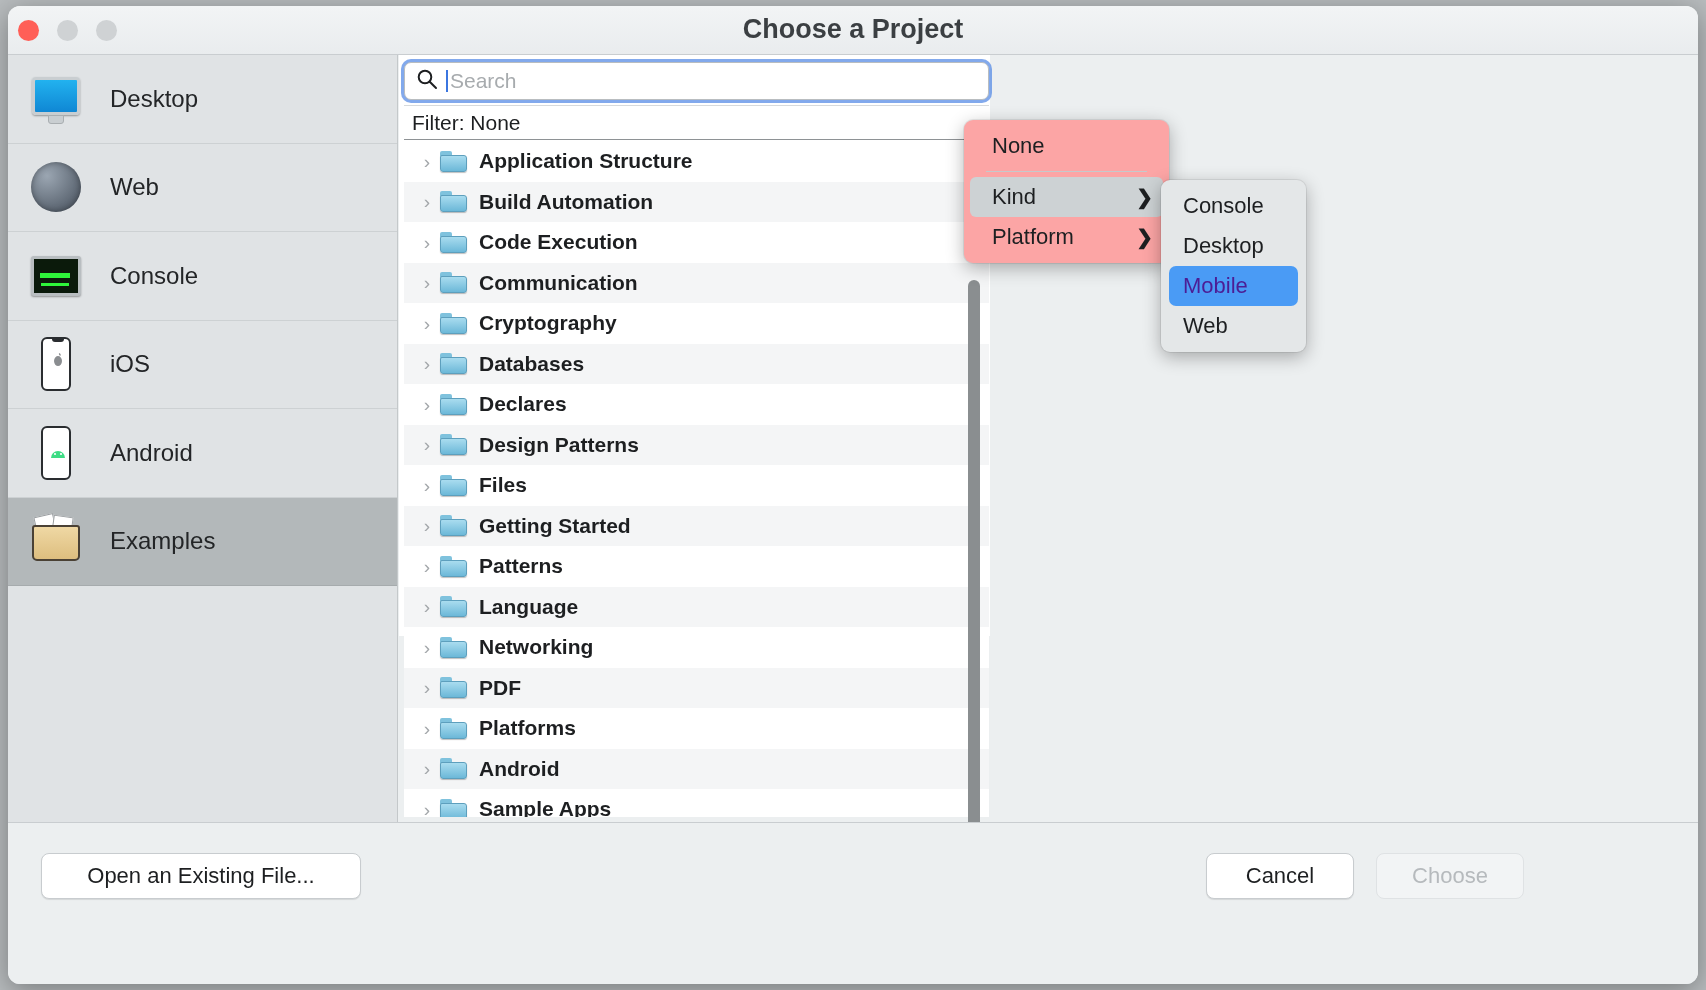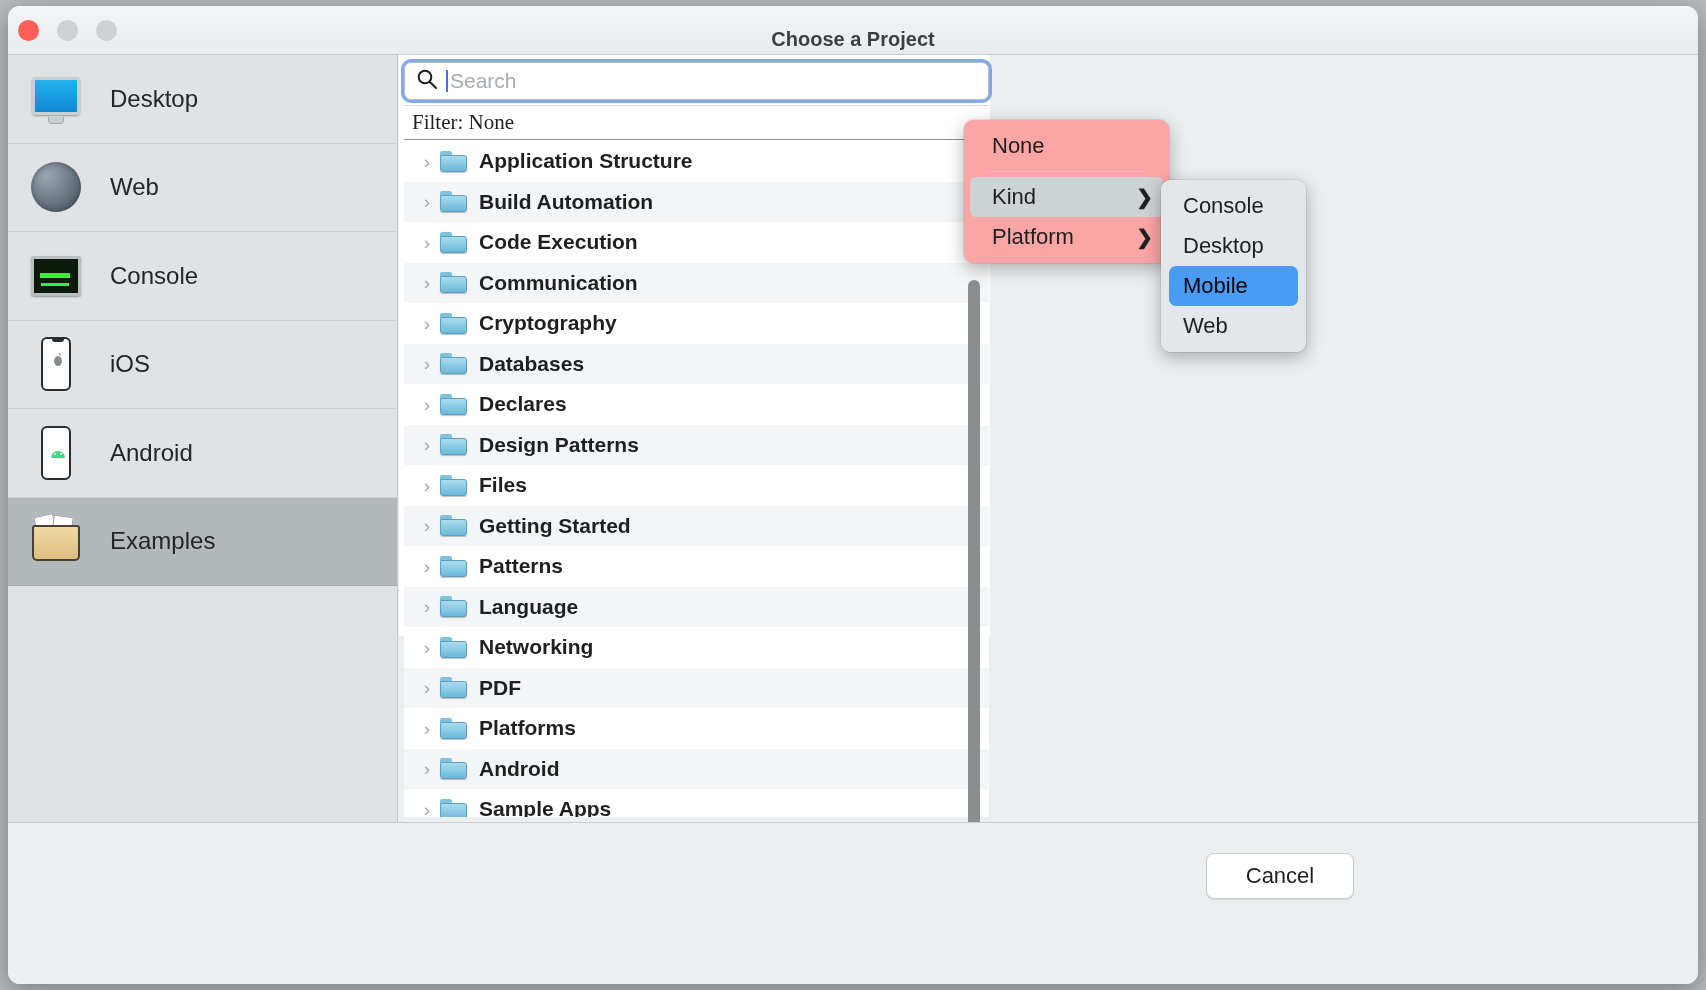--- a/index.html
+++ b/index.html
@@ -26,22 +26,22 @@
     width: 100%; height: 49px;
     background: linear-gradient(#f2f4f5, #e9ecee);
     border-bottom: 1px solid #c9cdd0;
   }
   .traffic { position: absolute; left: 10px; top: 14px; display: flex; gap: 18px; }
   .dot { width: 21px; height: 21px; border-radius: 50%; }
   .dot.red    { background: #ff5f57; }
   .dot.yellow { background: #cfd2d4; }
   .dot.green  { background: #cfd2d4; }
   .win-title {
-    position: absolute; left: 0; top: 22px; width: 100%;
-    text-align: center; font-size: 20px; font-weight: bold; color: #3b3f42;
+    position: absolute; left: 0; top: 8px; width: 100%;
+    text-align: center; font-size: 27px; font-weight: bold; color: #3b3f42;
   }
 
   
   .sidebar {
     position: absolute; left: 0; top: 49px;
     width: 390px; height: 767px;
     background: #e0e3e5;
     border-right: 1px solid #c4c8ca;
   }
   .side-item {
@@ -151,21 +151,20 @@
 
   
   .filter-row {
     position: absolute; left: 5px; top: 50px;
     width: 585px; height: 35px;
     background: #fff;
     border-top: 1px solid #d7dadc;
     border-bottom: 1px solid #8e9295;
     display: flex; align-items: center;
     padding-left: 8px;
-    font-family: Liberation Serif, serif;
   }
   .filter-text { font-size: 21px; color: #1d1f21; }
 
   
   .tree {
     position: absolute; left: 5px; top: 86px;
     width: 585px; height: 676px;
     overflow: hidden;
   }
   .tree-row {
@@ -235,21 +234,21 @@
     border-radius: 9px;
     box-shadow: 0 5px 18px rgba(0,0,0,.30), 0 0 0 1px rgba(0,0,0,.07);
     padding: 6px 0;
   }
   .sub-item {
     height: 40px; display: flex; align-items: center;
     padding: 0 14px 0 22px;
     font-size: 22px; color: #1d1f21;
   }
   .sub-item.sel {
-    background: #4a9bf5; color: #000000;
+    background: #4a9bf5; color: #4c1d95;
     border-radius: 7px; margin: 0 8px; padding-left: 14px;
   }
 
   
   .footer {
     position: absolute; left: 0; bottom: 0;
     width: 100%; height: 162px;
     background: #eceff0;
     border-top: 1px solid #c9cdd0;
   }
@@ -536,16 +535,18 @@
     </div>
     <div class="sub-item sel">
       <span>Mobile</span>
     </div>
     <div class="sub-item">
       <span>Web</span>
     </div>
   </div>
 
   <div class="footer">
+    <div class="btn btn-open">Open an Existing File...</div>
     <div class="btn btn-cancel">Cancel</div>
+    <div class="btn btn-choose">Choose</div>
   </div>
 
 </div>
 
 </body></html>

